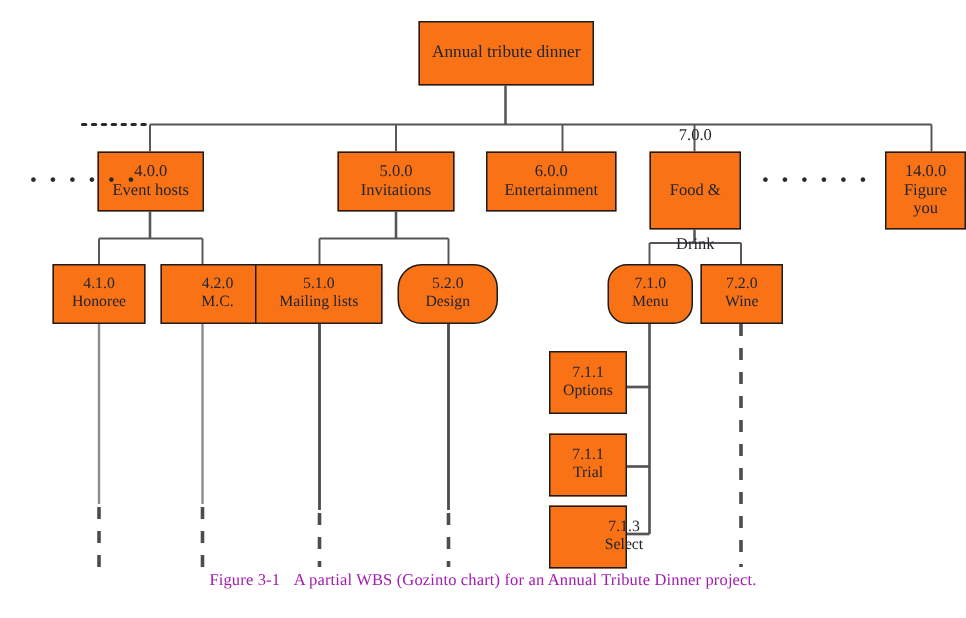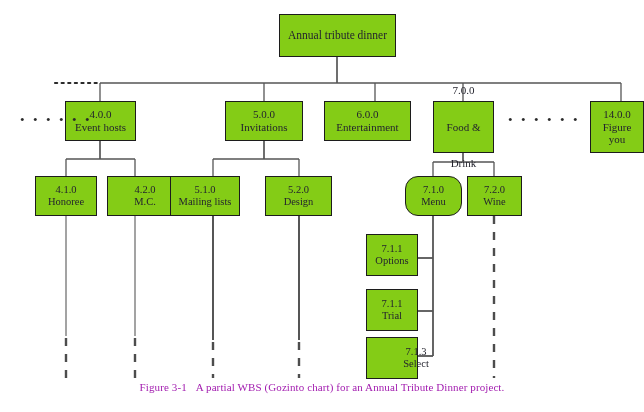--- a/index.html
+++ b/index.html
@@ -6,21 +6,21 @@
   body{
     width:644px;height:412px;background:#ffffff;
     font-family:"Liberation Serif","DejaVu Serif",serif;
     color:#1a1a26;overflow:hidden;position:relative;
   }
   #chart-canvas{position:absolute;left:0;top:0;width:644px;height:412px;}
   svg.wires{position:absolute;left:0;top:0;width:644px;height:412px;pointer-events:none;}
 
   .node{
     position:absolute;box-sizing:border-box;
-    background:#84cc16;border:1.4px solid #1c1c1c;
+    background:#f97316;border:1.4px solid #1c1c1c;
     display:flex;flex-direction:column;align-items:center;justify-content:center;
     line-height:1.14;color:#24242e;
     z-index:3;
   }
   .node .ln{display:block;white-space:nowrap;}
 
   .node.root{font-size:11.5px;}
   .node.lvl1{font-size:11px;}
   .node.lvl2{font-size:10.5px;}
   .node.lvl3{font-size:10.5px;}
@@ -132,26 +132,26 @@
   <div class="node lvl2" style="left:35px;top:176px;width:62px;height:40px;">
     <span class="ln">4.1.0</span>
     <span class="ln">Honoree</span>
   </div>
 
   <div class="node lvl2" style="left:107px;top:176px;width:76px;height:40px;">
     <span class="ln">4.2.0</span>
     <span class="ln">M.C.</span>
   </div>
 
-  <div class="node lvl2" style="left:170px;top:176px;width:70px;height:40px;">
+  <div class="node lvl2" style="left:170px;top:176px;width:85px;height:40px;">
     <span class="ln">5.1.0</span>
     <span class="ln">Mailing lists</span>
   </div>
 
-  <div class="node lvl2" style="left:265px;top:176px;width:67px;height:40px;">
+  <div class="node lvl2" style="left:265px;top:176px;width:67px;height:40px;border-radius:16px;">
     <span class="ln">5.2.0</span>
     <span class="ln">Design</span>
   </div>
 
   <div class="node lvl2" style="left:405px;top:176px;width:57px;height:40px;border-radius:13px;">
     <span class="ln">7.1.0</span>
     <span class="ln">Menu</span>
   </div>
 
   <div class="node lvl2" style="left:467px;top:176px;width:55px;height:40px;">

